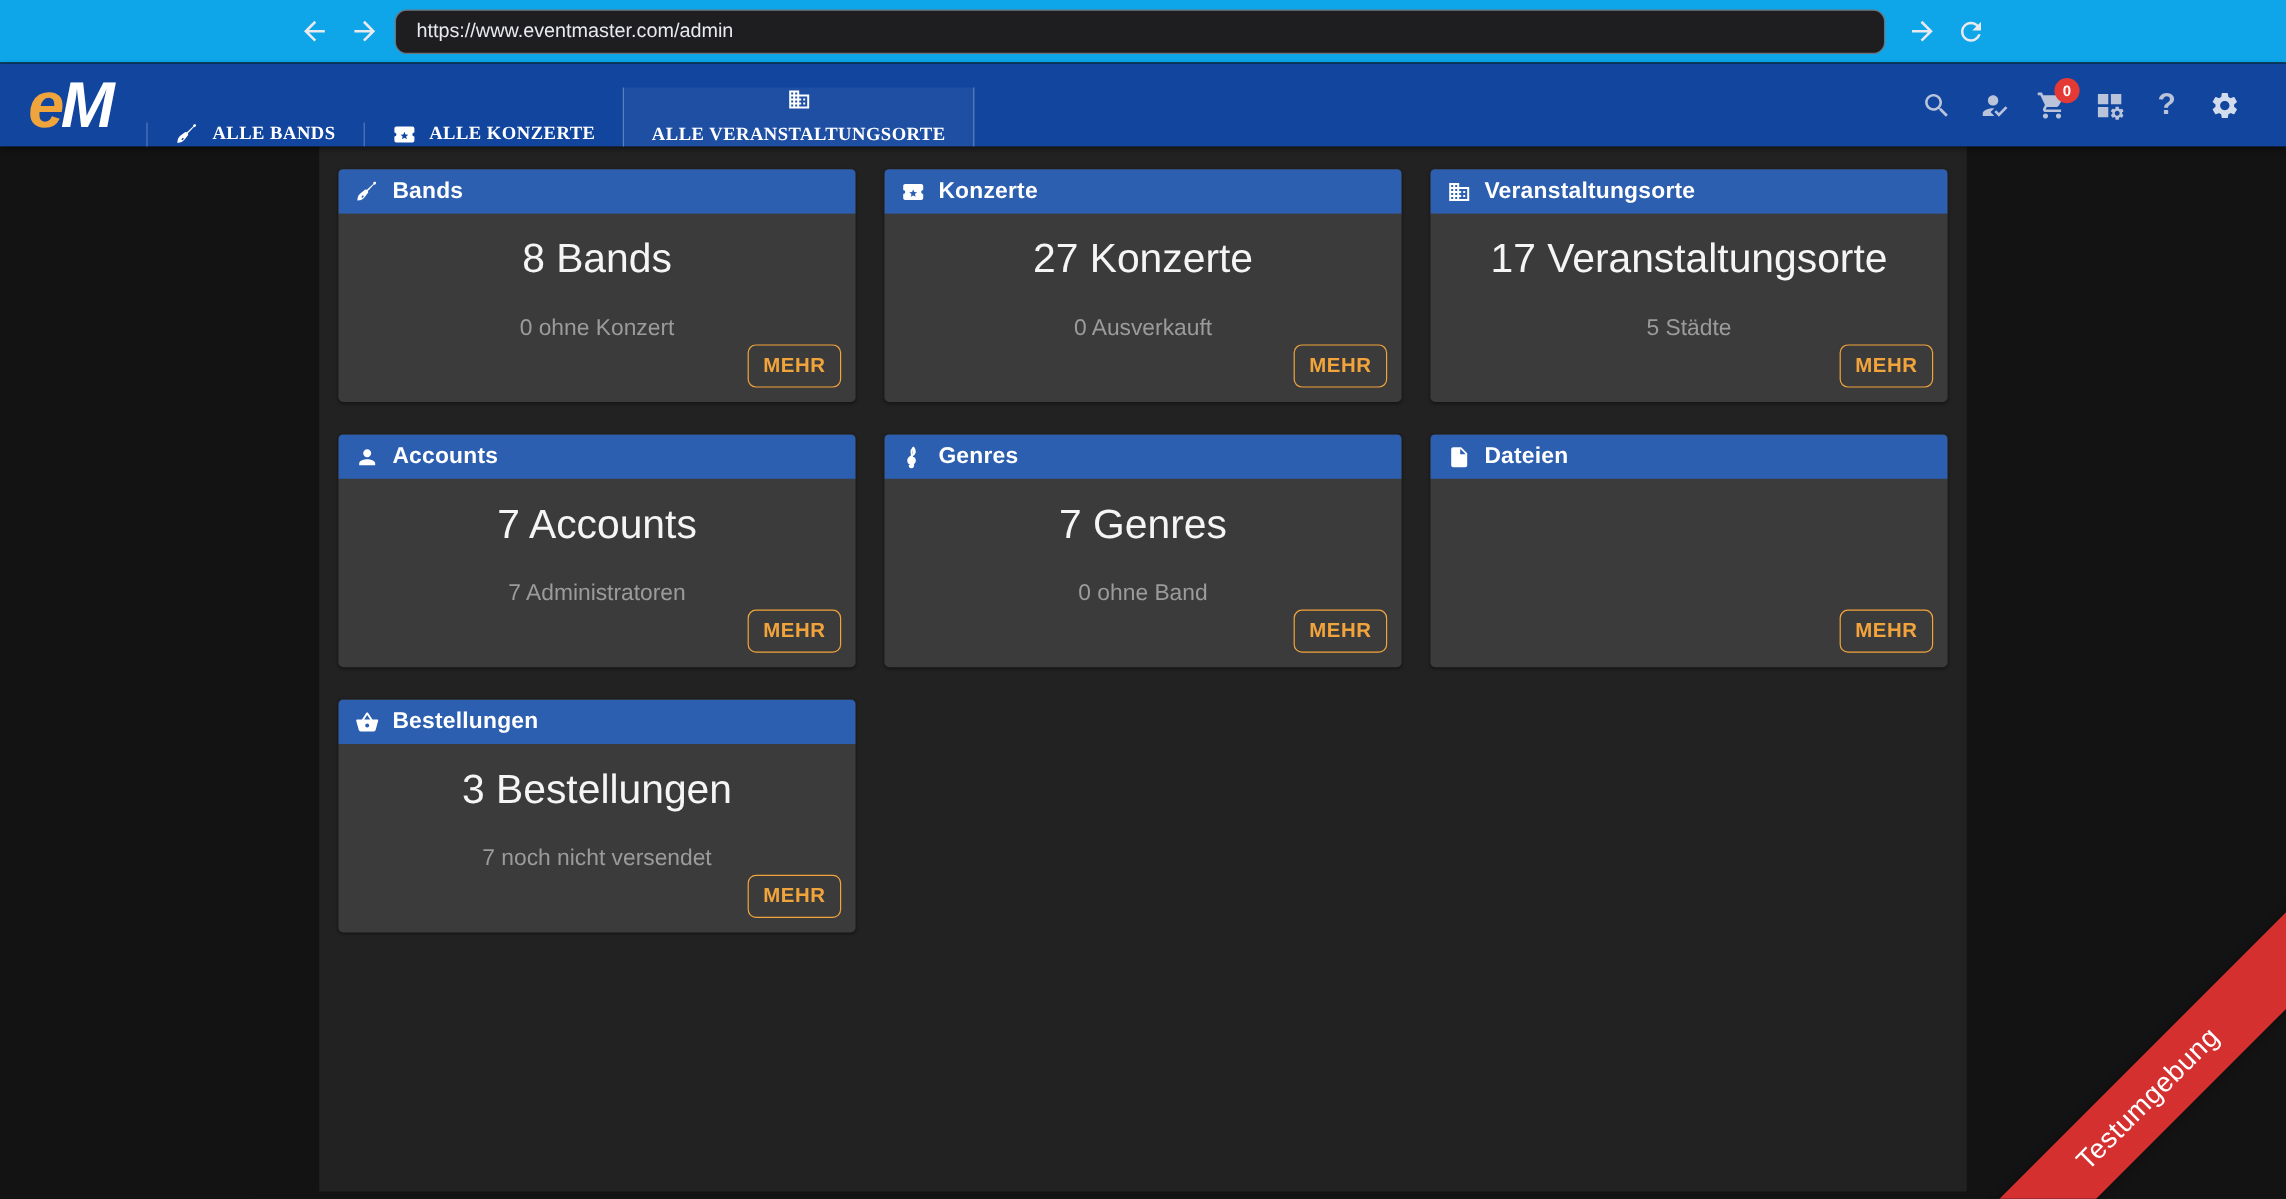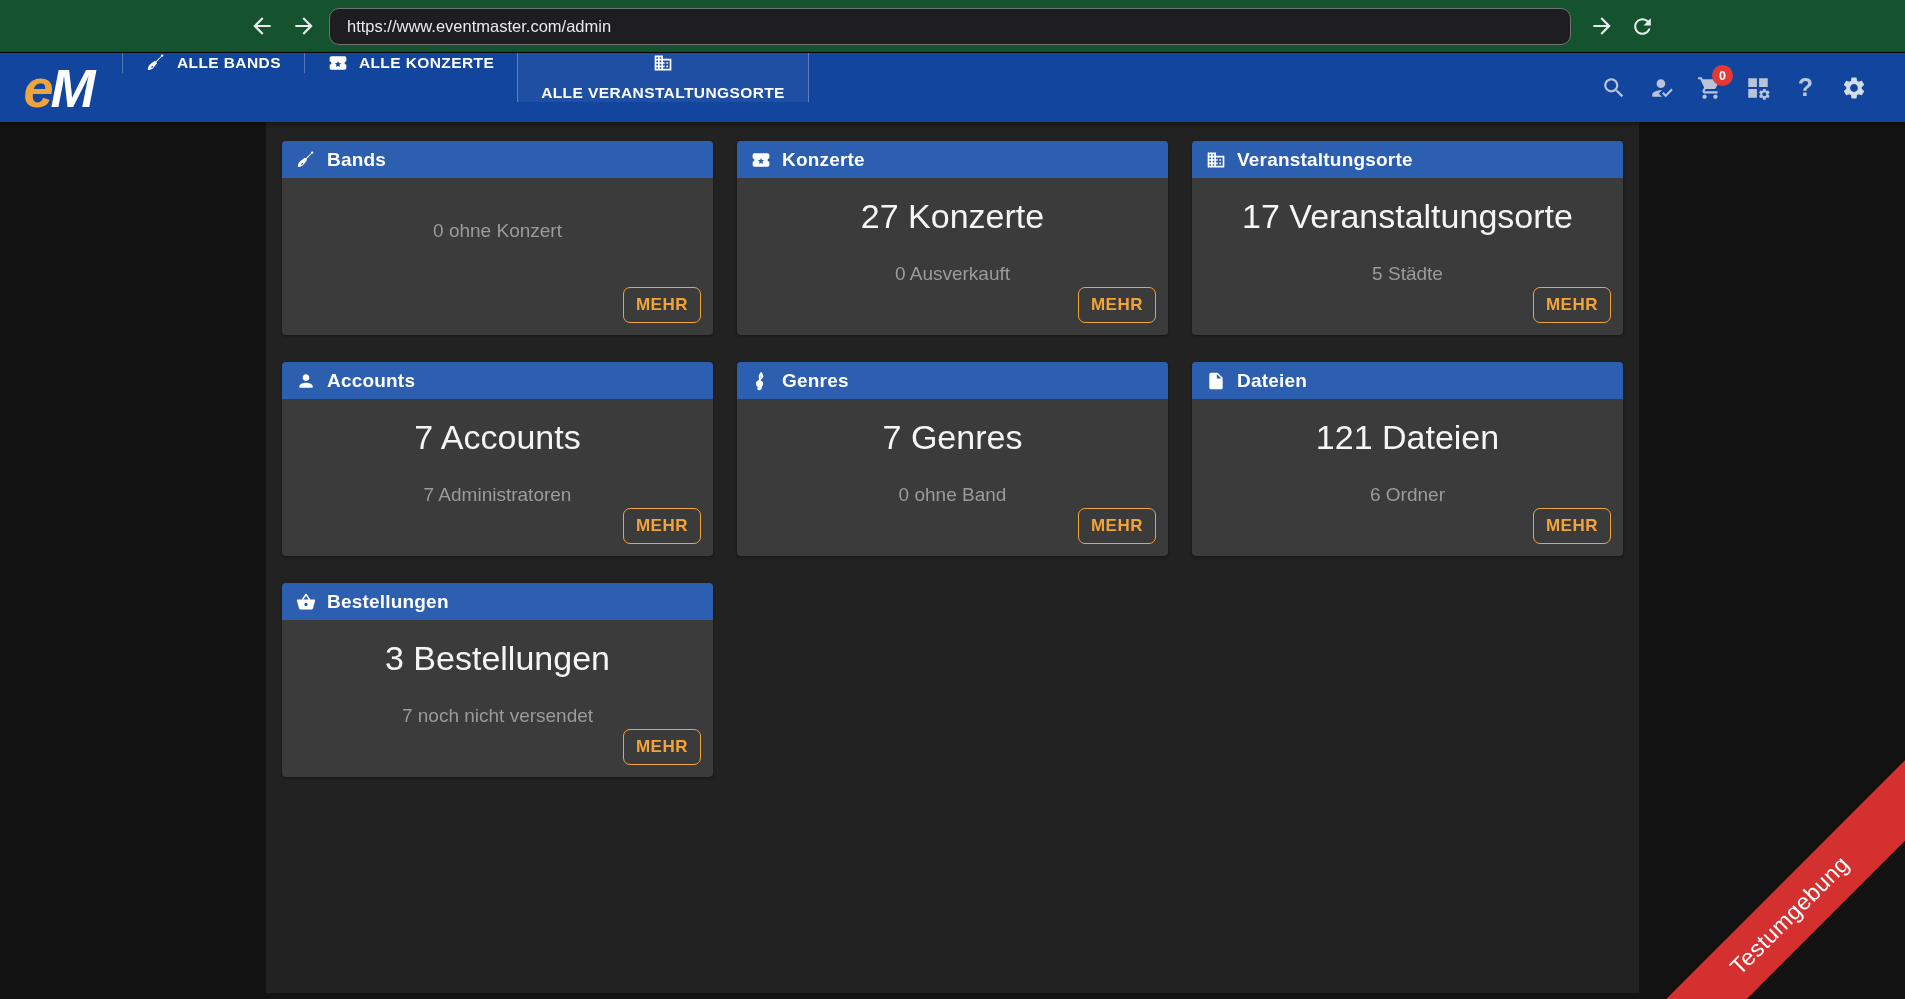--- a/index.html
+++ b/index.html
@@ -6,21 +6,21 @@
   html,body { width:1905px; height:999px; overflow:hidden; }
   body {
     font-family:"Liberation Sans", sans-serif;
     background:#131313;
     position:relative;
   }
   svg { display:block; }
 
   
   .browser-bar {
-    height:53px; background:#14532d;
+    height:53px; background:#0ea5e9;
     display:flex; align-items:center;
     padding-left:245px; padding-right:240px;
     border-bottom:1px solid #050505;
   }
   .nav-arrow {
     background:none; border:none; color:#e8eaed; cursor:pointer;
     width:34px; height:34px; display:flex; align-items:center; justify-content:center;
     margin-right:8px;
   }
   .url-input {
@@ -46,21 +46,21 @@
   .logo-box {
     width:122px; display:flex; align-items:center; justify-content:center;
     cursor:pointer;
   }
   .logo {
     font-size:54px; font-weight:bold; font-style:italic;
     letter-spacing:-3px; line-height:1; padding-right:6px;
   }
   .logo .accent { color:#f0a53c; }
   .logo .rest   { color:#ffffff; }
-  .nav-tabs { display:flex; align-items:flex-start; }
+  .nav-tabs { display:flex; align-items:flex-end;font-family:Liberation Serif, serif; }
   .nav-tab {
     display:flex; align-items:center; gap:11px;
     padding:0 23px; cursor:pointer;
     border-left:1px solid rgba(255,255,255,.28);
     color:#ffffff; font-size:15.5px; font-weight:bold;
     letter-spacing:.4px; white-space:nowrap;
   }
   .nav-tab:last-child { border-right:1px solid rgba(255,255,255,.28); }
   .nav-tab.active { background:rgba(255,255,255,.06);flex-direction:column; }
   .nav-tab .tab-icon { width:20px; height:20px; color:#fff; }
@@ -247,20 +247,21 @@
   <section class="card">
     <header class="card-header">
       <span class="card-icon">
             <svg viewBox="0 0 24 24">
               <path d="M21.9 3.5l-1.4-1.4c-.5-.5-1.3-.5-1.8 0l-1 1 .6.6-6.6 6.1-1.6-.2-4.7 3.6c-1.6 1.2-2.7 3-3 5l-.3 2.3 2.3-.3c2-.3 3.8-1.4 5-3l3.6-4.7-.2-1.6 6.1-6.6.6.6 1-1c.5-.5.5-1.3 0-1.8zM7.1 17.9l-1-1 1.6-1.6 1 1-1.6 1.6z"></path>
             </svg>
           </span>
       <h2 class="card-title">Bands</h2>
     </header>
     <div class="card-body">
+      <div class="card-stat">8 Bands</div>
       <div class="card-sub">0 ohne Konzert</div>
     </div>
     <button class="more-btn">MEHR</button>
   </section>
 
   <section class="card">
     <header class="card-header">
       <span class="card-icon">
             <svg viewBox="0 0 24 24">
               <path d="M20 12c0-1.1.9-2 2-2V6c0-1.1-.9-2-2-2H4c-1.1 0-2 .9-2 2v4c1.1 0 2 .9 2 2s-.9 2-2 2v4c0 1.1.9 2 2 2h16c1.1 0 2-.9 2-2v-4c-1.1 0-2-.9-2-2zm-5.58 4.8L12 15.45 9.58 16.8l.66-2.72-2.11-1.81 2.78-.24L12 9.46l1.09 2.56 2.78.24-2.11 1.81.66 2.73z"></path>
@@ -326,24 +327,20 @@
 
   <section class="card">
     <header class="card-header">
       <span class="card-icon">
             <svg viewBox="0 0 24 24">
               <path d="M6 2c-1.1 0-1.99.9-1.99 2L4 20c0 1.1.89 2 1.99 2H18c1.1 0 2-.9 2-2V8l-6-6H6zm7 7V3.5L18.5 9H13z"></path>
             </svg>
           </span>
       <h2 class="card-title">Dateien</h2>
     </header>
-    <div class="card-body">
-      <div class="card-stat">121 Dateien</div>
-      <div class="card-sub">6 Ordner</div>
-    </div>
     <button class="more-btn">MEHR</button>
   </section>
 
   <section class="card">
     <header class="card-header">
       <span class="card-icon">
             <svg viewBox="0 0 24 24">
               <path d="M17.21 9l-4.38-6.56c-.19-.28-.51-.42-.83-.42-.32 0-.64.14-.83.43L6.79 9H2c-.55 0-1 .45-1 1 0 .09.01.18.04.27l2.54 9.27c.23.84 1 1.46 1.92 1.46h13c.92 0 1.69-.62 1.93-1.46l2.54-9.27L23 10c0-.55-.45-1-1-1h-4.79zM9 9l3-4.4L15 9H9zm3 8c-1.1 0-2-.9-2-2s.9-2 2-2 2 .9 2 2-.9 2-2 2z"></path>
             </svg>
           </span>

